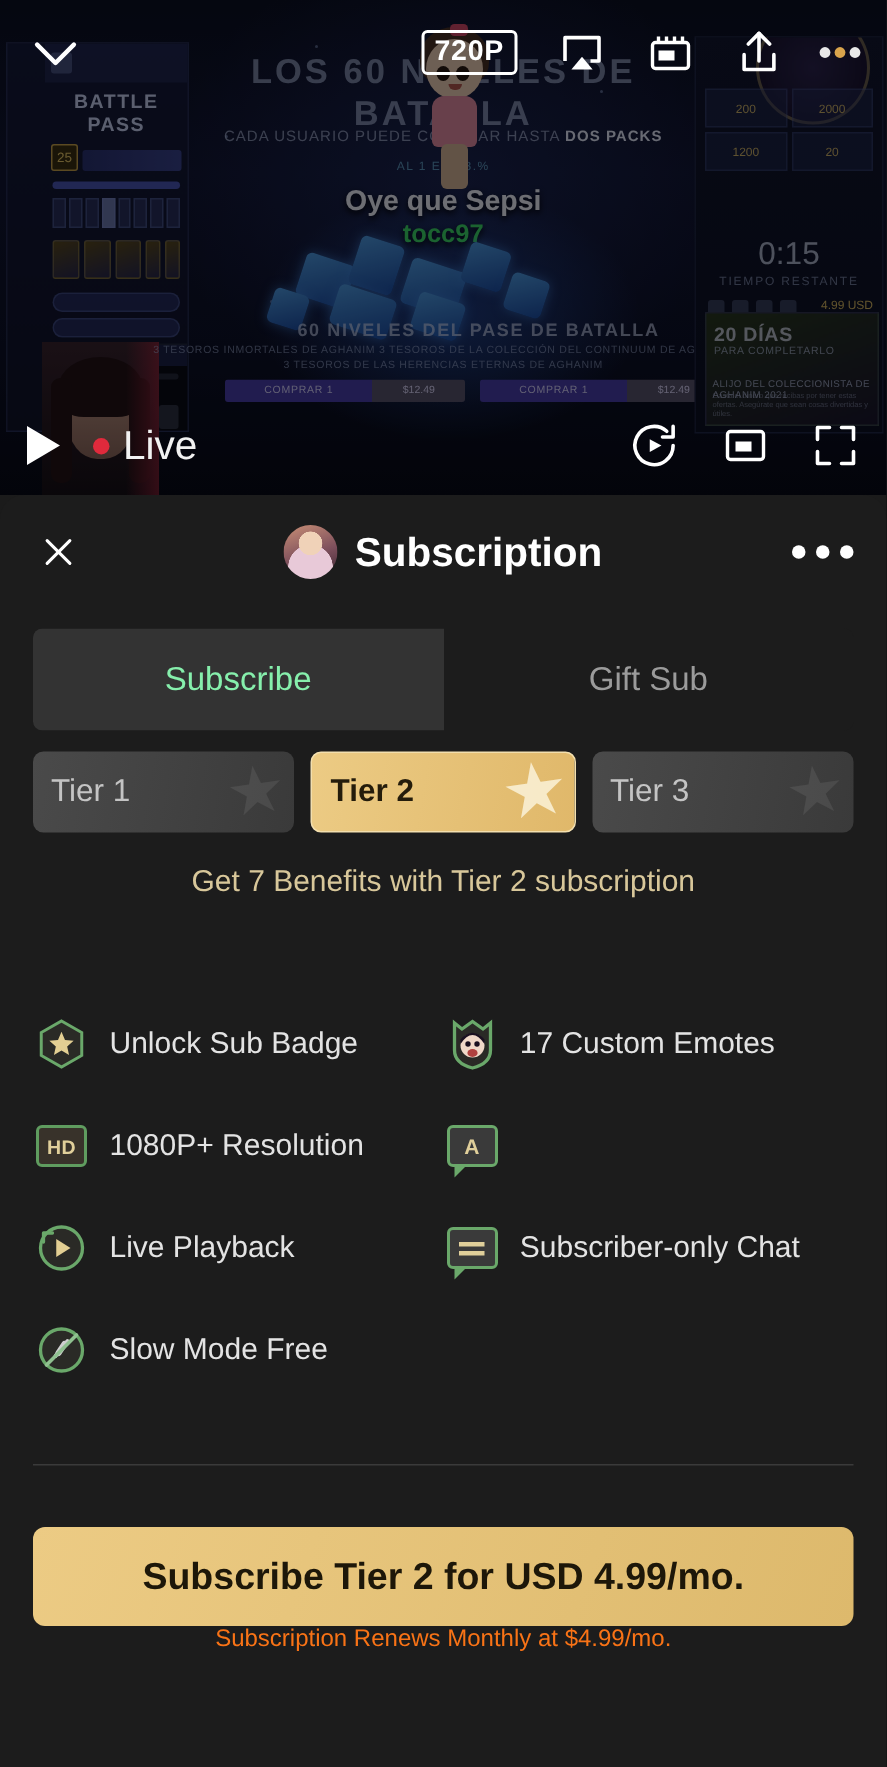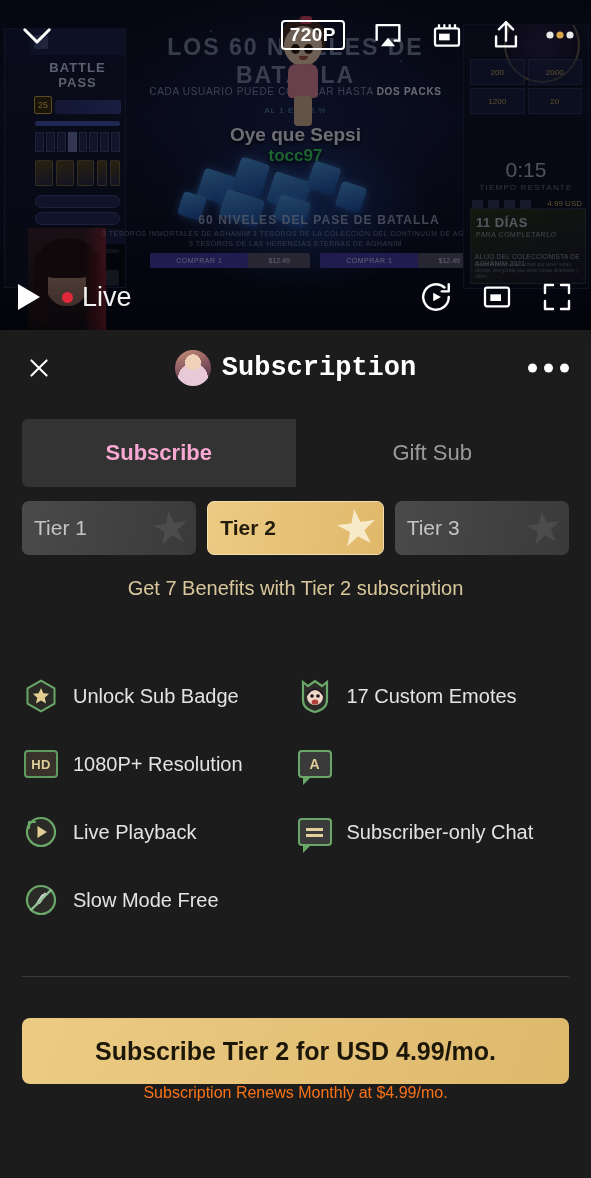--- a/index.html
+++ b/index.html
@@ -133,35 +133,35 @@
   .live-txt { color:#f2f2f2; font-size:27px; font-weight:400; }
   .play-tri { width:0; height:0; border-left:22px solid #fff; border-top:13px solid transparent; border-bottom:13px solid transparent; }
 
   
   .sheet {
     position:absolute; left:0; top:330px; width:591px; height:848px;
     background:#1c1c1c; border-radius:16px 16px 0 0;
   }
   .sheet-hdr { position:relative; height:76px; display:flex; align-items:center; }
   .close-x { position:absolute; left:22px; top:50%; transform:translateY(-50%); width:34px; height:34px; display:flex; align-items:center; justify-content:center; }
-  .hdr-center { position:absolute; left:0; right:0; top:50%; transform:translateY(-50%); display:flex; align-items:center; justify-content:center; gap:11px;font-family:Liberation Mono, monospace; }
+  .hdr-center { position:absolute; left:0; right:0; top:50%; transform:translateY(-50%); display:flex; align-items:center; justify-content:center; gap:11px; }
   .avatar {
     width:36px; height:36px; border-radius:50%; overflow:hidden;
     background:
       radial-gradient(circle at 50% 34%, #f0d2b8 0 26%, transparent 27%),
       radial-gradient(circle at 50% 78%, #e8c9d8 0 44%, transparent 45%),
       linear-gradient(160deg,#c98f76,#7d4f5c 55%,#3a2430);
   }
   .hdr-title { color:#fff; font-size:27px; font-weight:700; }
   .dots { position:absolute; right:22px; top:50%; transform:translateY(-50%); display:flex; gap:7px; }
   .dots i { width:9px; height:9px; border-radius:50%; background:#fff; display:block; }
 
   .tabs { margin:13px 22px 0; height:68px; display:flex; background:#1c1c1c; border-radius:6px; overflow:hidden; }
   .tab { flex:1; display:flex; align-items:center; justify-content:center; font-size:22px; color:#9b9b9b; }
-  .tab.active { background:#333333; color:#f9a8d4; font-weight:700;text-align:center; }
+  .tab.active { background:#333333; color:#86efac; font-weight:400;text-align:center; }
 
   .tiers { margin:14px 22px 0; display:flex; gap:11px; }
   .tier {
     position:relative; flex:1; height:54px; border-radius:7px;
     display:flex; align-items:center; padding-left:12px;
     font-size:21px; color:#c4c4c4; overflow:hidden;
     background:linear-gradient(100deg,#4a4a4a,#3a3a3a);
   }
   .tier .tstar {
     position:absolute; right:6px; top:50%; transform:translateY(-50%) rotate(-8deg);
@@ -323,21 +323,21 @@
     <div class="timer">0:15</div>
     <div class="timer-lbl">TIEMPO RESTANTE</div>
     <div class="r-icons">
       <span class="r-ic"></span>
       <span class="r-ic"></span>
       <span class="r-ic"></span>
       <span class="r-ic"></span>
     </div>
     <div class="r-price">4.99 USD</div>
     <div class="promo">
-      <div class="promo-d">11 DÍAS</div>
+      <div class="promo-d">20 DÍAS</div>
       <div class="promo-s">PARA COMPLETARLO</div>
       <div class="promo-t">ALIJO DEL COLECCIONISTA DE AGHANIM 2021</div>
       <div class="promo-t2">Gasta el dinero que recibas por tener estas ofertas. Asegúrate que sean cosas divertidas y útiles.</div>
     </div>
   </div>
 
   <div class="vid-shade"></div>
 
   <div class="ctl-top">
     <div class="ctl-ic">

